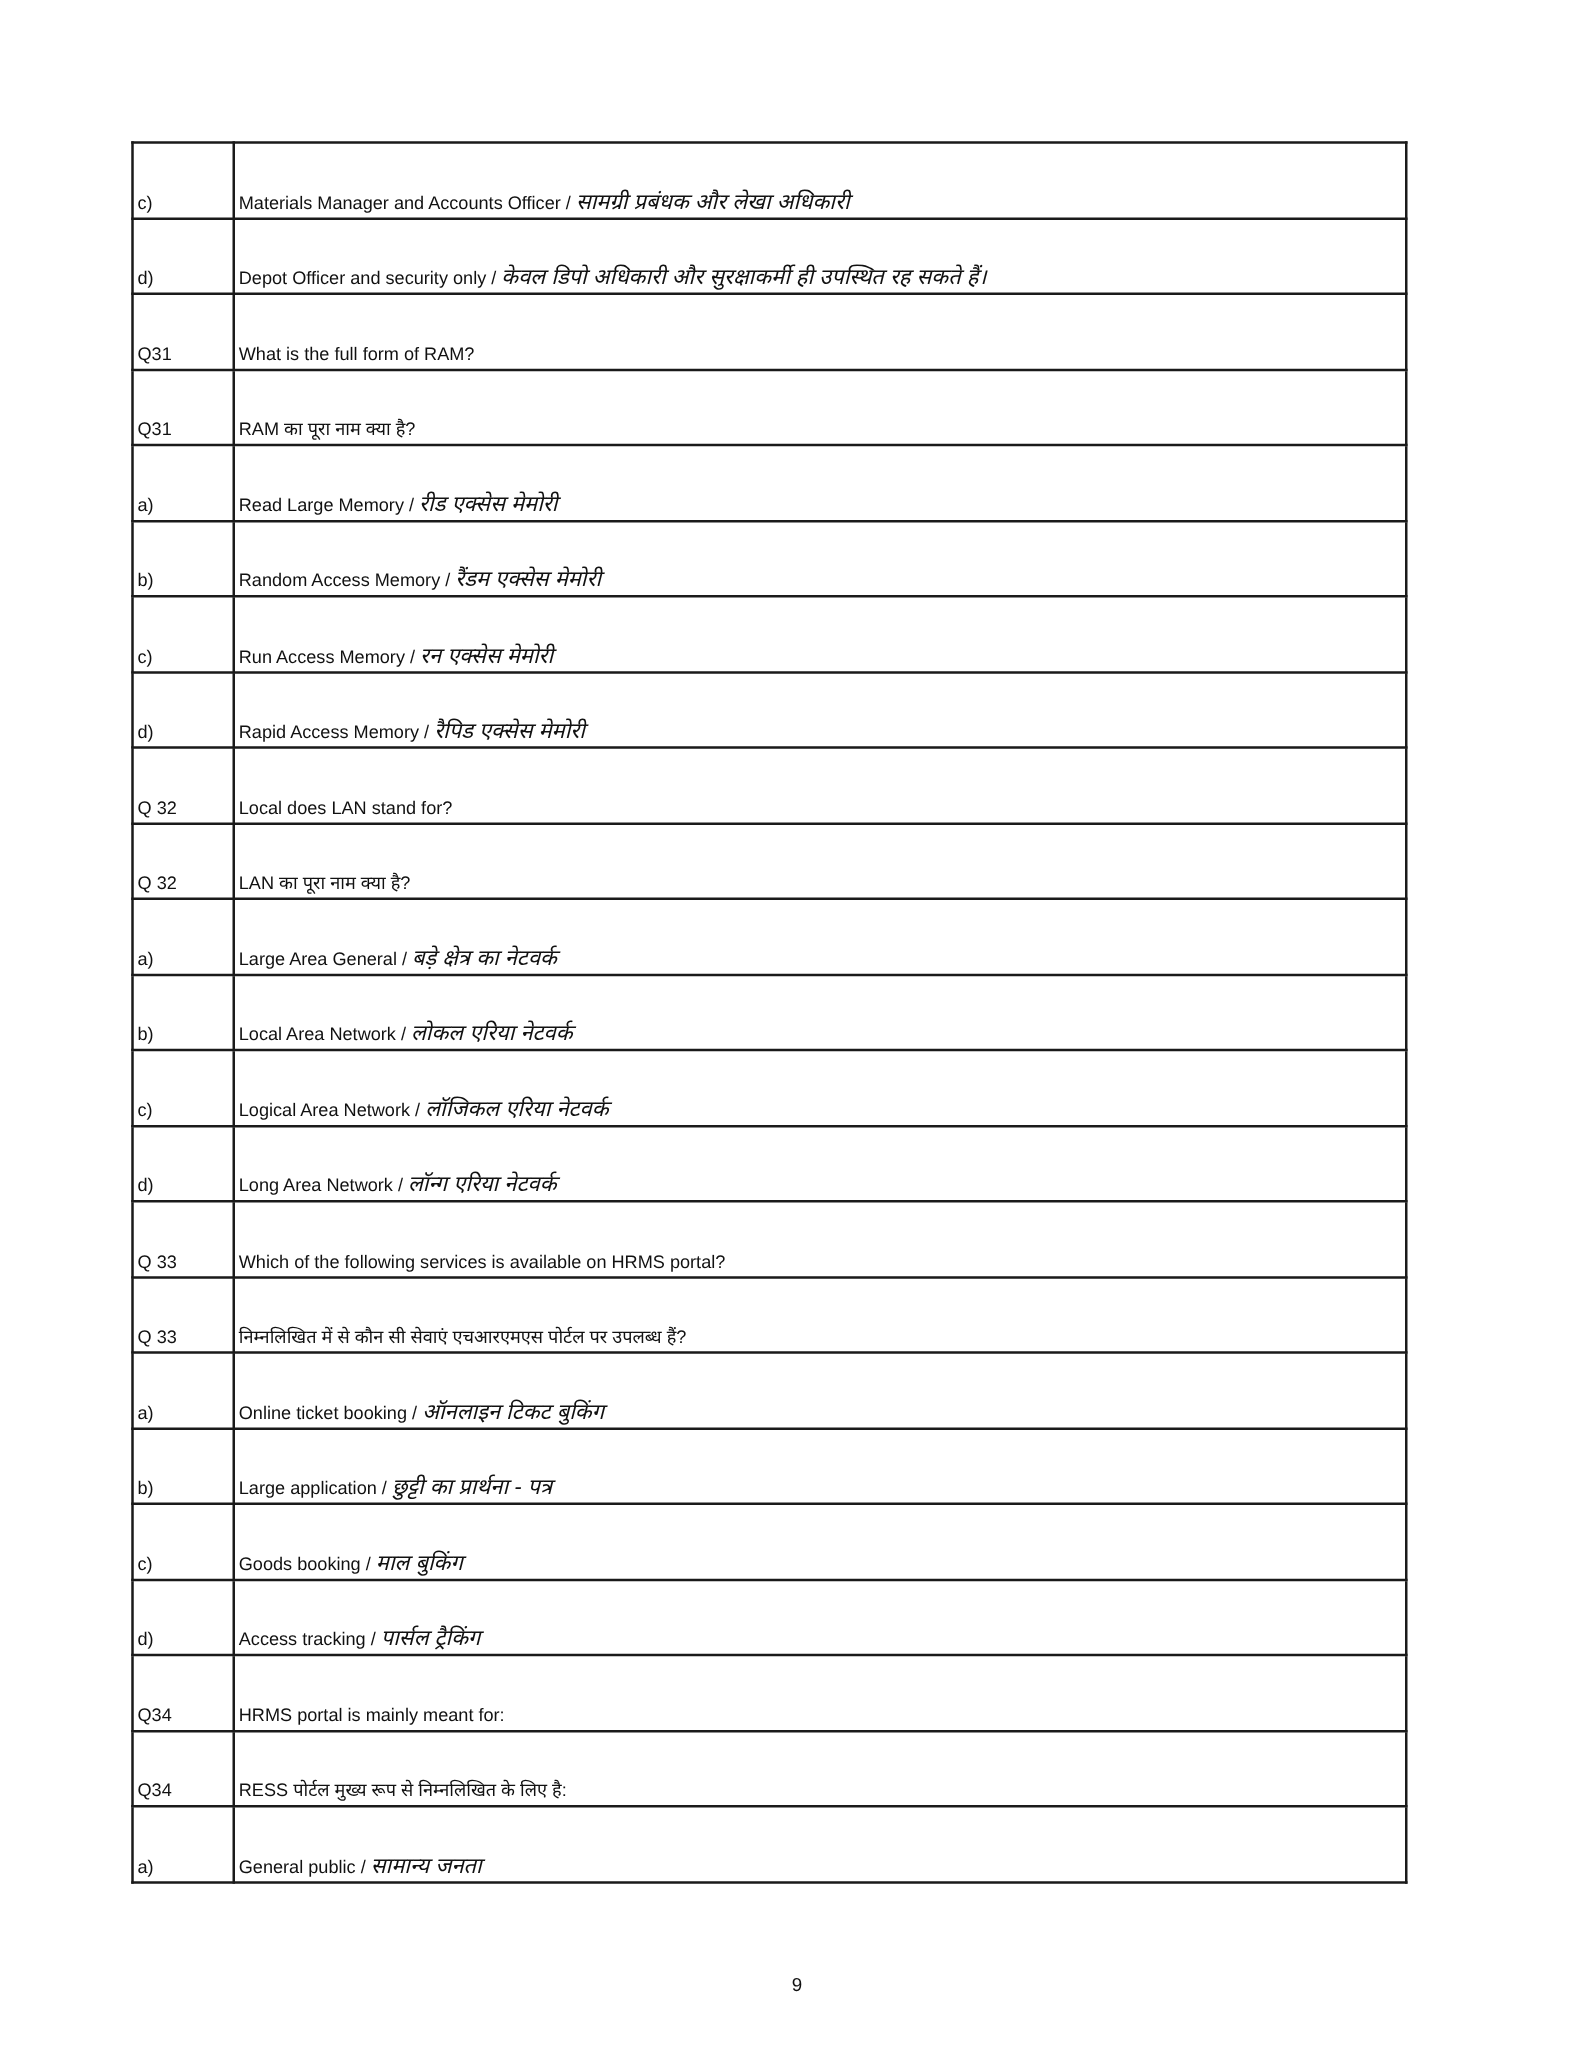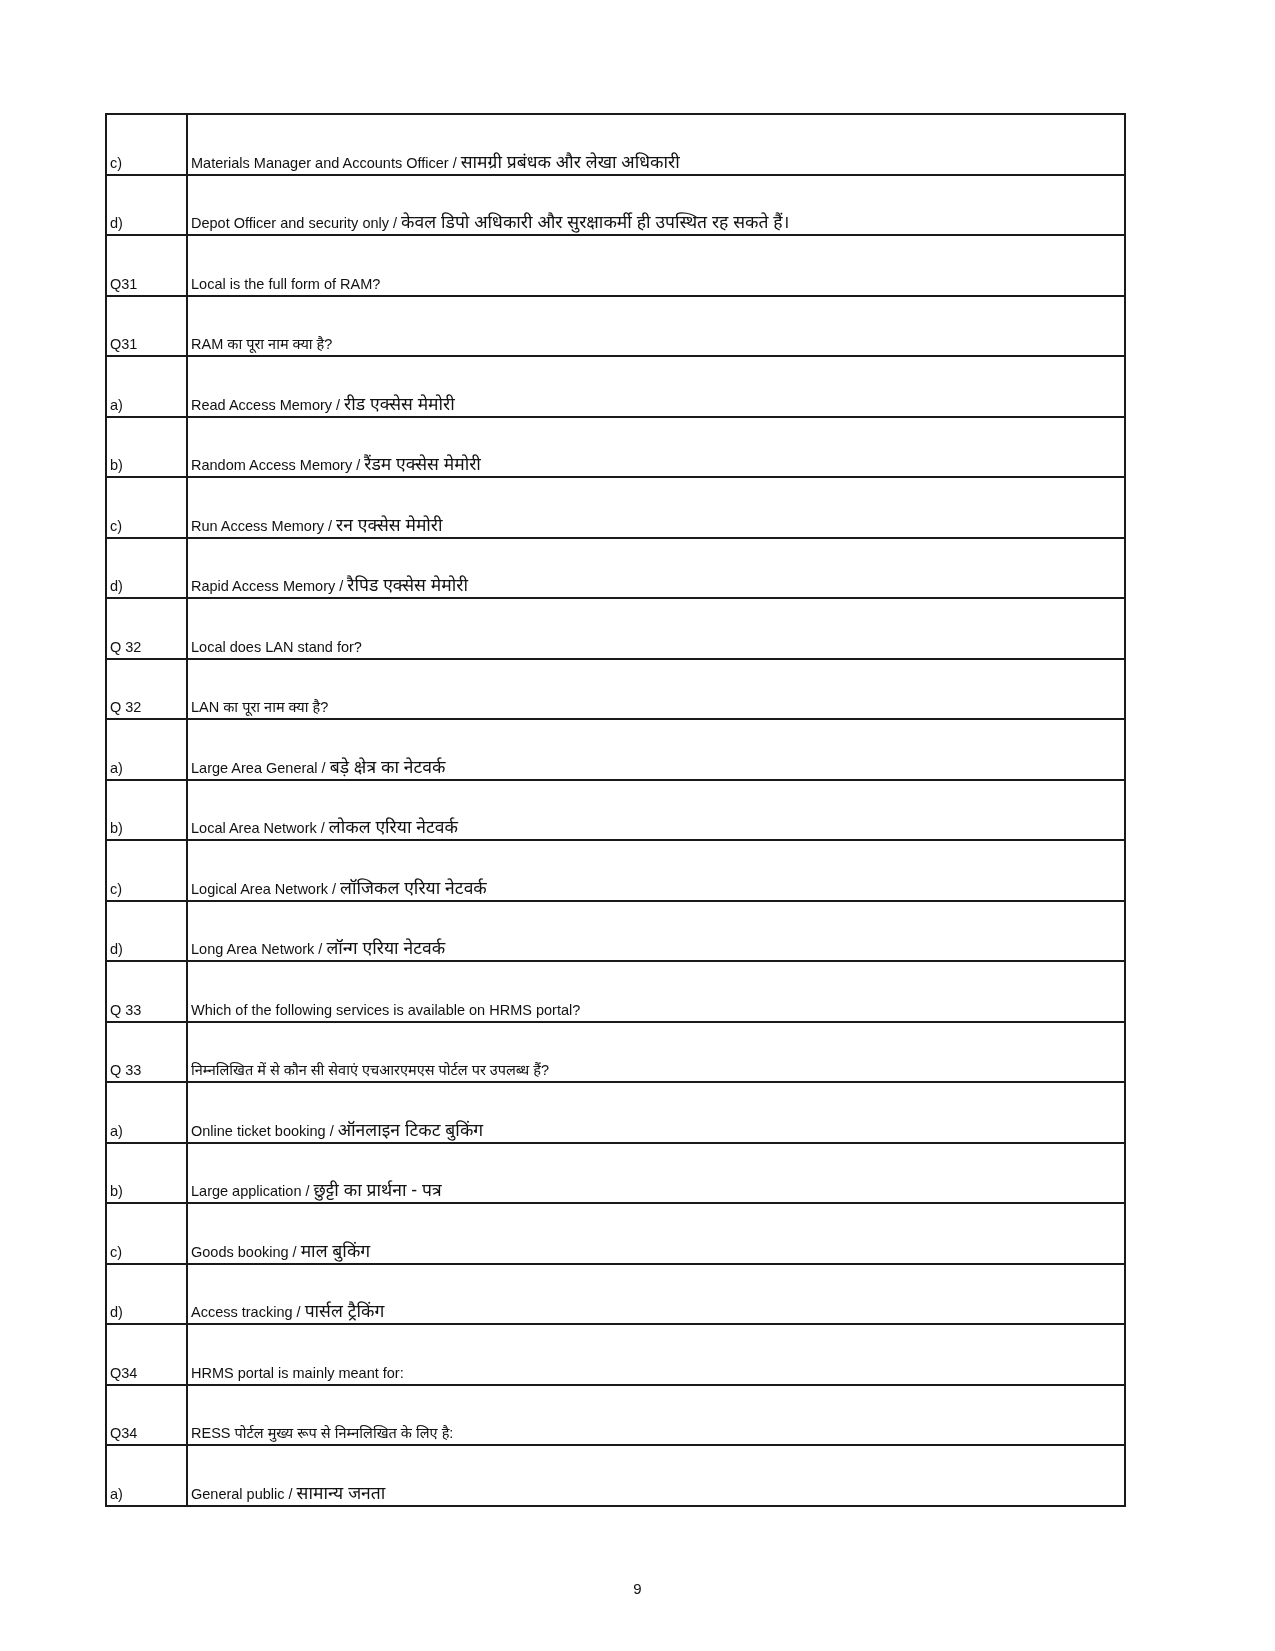--- a/index.html
+++ b/index.html
@@ -38,20 +38,21 @@
       font-size: 14.5px;
       line-height: 17px;
       white-space: nowrap;
       overflow: hidden;
     }
     table.qtable td.label-cell {
       width: 76px;
     }
     .hi {
       font-size: 17.5px;
+      font-style: italic;
     }
     .page-number {
       position: absolute;
       left: 0;
       width: 1275px;
       top: 1580px;
       text-align: center;
       font-size: 15px;
       color: #111111;
     }
@@ -65,29 +66,29 @@
       <tr>
         <td class="label-cell">c)</td>
         <td><span>Materials Manager and Accounts Officer / </span><span class="hi">सामग्री प्रबंधक और लेखा अधिकारी</span></td>
       </tr>
       <tr>
         <td class="label-cell">d)</td>
         <td><span>Depot Officer and security only / </span><span class="hi">केवल डिपो अधिकारी और सुरक्षाकर्मी ही उपस्थित रह सकते हैं।</span></td>
       </tr>
       <tr>
         <td class="label-cell">Q31</td>
-        <td><span>Local is the full form of RAM?</span><span class="hi"></span></td>
+        <td><span>What is the full form of RAM?</span><span class="hi"></span></td>
       </tr>
       <tr>
         <td class="label-cell">Q31</td>
         <td><span>RAM का पूरा नाम क्या है?</span><span class="hi"></span></td>
       </tr>
       <tr>
         <td class="label-cell">a)</td>
-        <td><span>Read Access Memory / </span><span class="hi">रीड एक्सेस मेमोरी</span></td>
+        <td><span>Read Large Memory / </span><span class="hi">रीड एक्सेस मेमोरी</span></td>
       </tr>
       <tr>
         <td class="label-cell">b)</td>
         <td><span>Random Access Memory / </span><span class="hi">रैंडम एक्सेस मेमोरी</span></td>
       </tr>
       <tr>
         <td class="label-cell">c)</td>
         <td><span>Run Access Memory / </span><span class="hi">रन एक्सेस मेमोरी</span></td>
       </tr>
       <tr>

